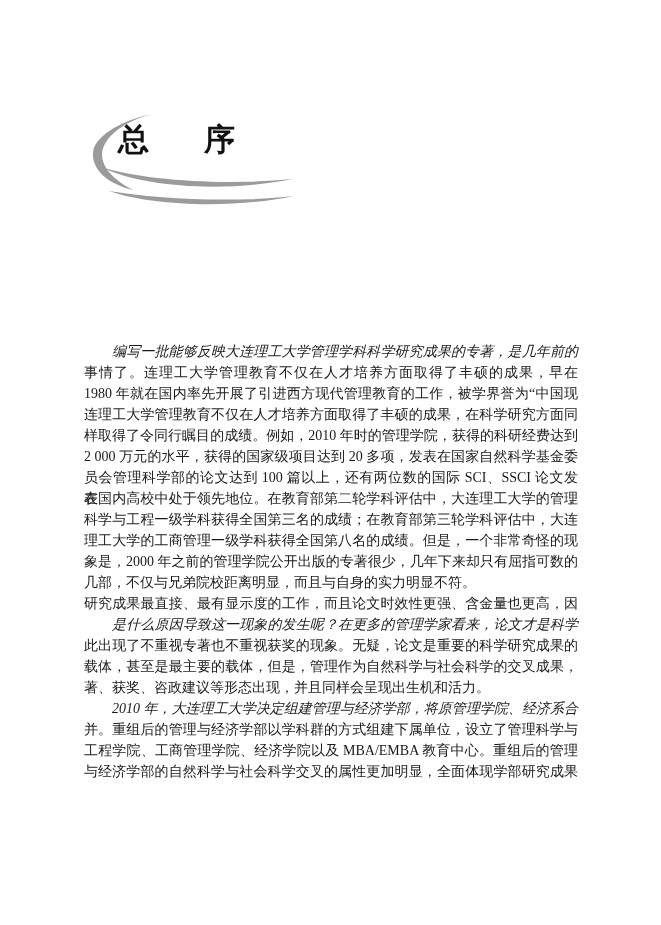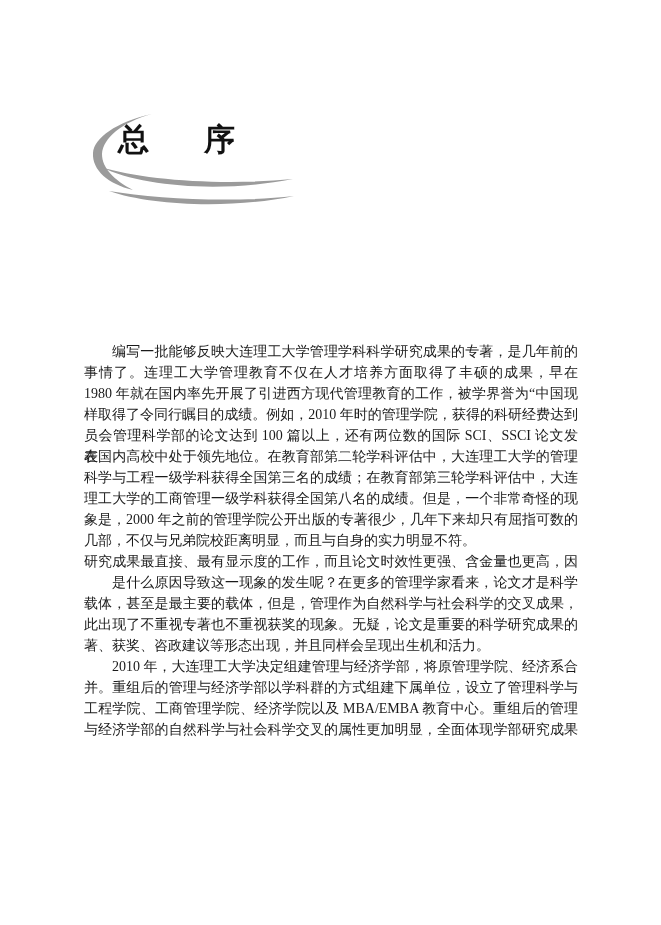--- a/index.html
+++ b/index.html
@@ -50,21 +50,21 @@
     line-height: 21px;
     white-space: nowrap;
     overflow: visible;
   }
   .line.just {
     white-space: normal;
     text-align: justify;
     text-align-last: justify;
     text-justify: inter-character;
   }
-  .line.first { text-indent: 2em; }
+  .line.first { text-indent: 2em; font-style: italic; }
 </style>
 </head>
 <body>
 
 <div class="page">
 
   <div class="logo">
     <svg width="220" height="100" viewBox="0 0 220 100">
 
       <path d="M 70 8 C 34 16, 12 32, 11 47 C 10 64, 26 78, 51 84
@@ -78,33 +78,35 @@
       <span class="ch">总</span>
       <span class="ch">序</span>
     </div>
   </div>
 
   <div class="body-text" id="body-text">
       <div class="paragraph">
         <div class="line first just">编写一批能够反映大连理工大学管理学科科学研究成果的专著，是几年前的</div>
         <div class="line just">事情了。连理工大学管理教育不仅在人才培养方面取得了丰硕的成果，早在</div>
         <div class="line just">1980 年就在国内率先开展了引进西方现代管理教育的工作，被学界誉为“中国现</div>
+        <div class="line just">连理工大学管理教育不仅在人才培养方面取得了丰硕的成果，在科学研究方面同</div>
         <div class="line just">样取得了令同行瞩目的成绩。例如，2010 年时的管理学院，获得的科研经费达到</div>
+        <div class="line just">2 000 万元的水平，获得的国家级项目达到 20 多项，发表在国家自然科学基金委</div>
         <div class="line just">员会管理科学部的论文达到 100 篇以上，还有两位数的国际 SCI、SSCI 论文发表，</div>
         <div class="line just">在国内高校中处于领先地位。在教育部第二轮学科评估中，大连理工大学的管理</div>
         <div class="line just">科学与工程一级学科获得全国第三名的成绩；在教育部第三轮学科评估中，大连</div>
         <div class="line just">理工大学的工商管理一级学科获得全国第八名的成绩。但是，一个非常奇怪的现</div>
         <div class="line just">象是，2000 年之前的管理学院公开出版的专著很少，几年下来却只有屈指可数的</div>
         <div class="line">几部，不仅与兄弟院校距离明显，而且与自身的实力明显不符。</div>
       </div>
       <div class="paragraph">
         <div class="line just">研究成果最直接、最有显示度的工作，而且论文时效性更强、含金量也更高，因</div>
         <div class="line first just">是什么原因导致这一现象的发生呢？在更多的管理学家看来，论文才是科学</div>
+        <div class="line just">此出现了不重视专著也不重视获奖的现象。无疑，论文是重要的科学研究成果的</div>
         <div class="line just">载体，甚至是最主要的载体，但是，管理作为自然科学与社会科学的交叉成果，</div>
-        <div class="line just">此出现了不重视专著也不重视获奖的现象。无疑，论文是重要的科学研究成果的</div>
         <div class="line">著、获奖、咨政建议等形态出现，并且同样会呈现出生机和活力。</div>
       </div>
       <div class="paragraph">
         <div class="line first just">2010 年，大连理工大学决定组建管理与经济学部，将原管理学院、经济系合</div>
         <div class="line just">并。重组后的管理与经济学部以学科群的方式组建下属单位，设立了管理科学与</div>
         <div class="line just">工程学院、工商管理学院、经济学院以及 MBA/EMBA 教育中心。重组后的管理</div>
         <div class="line just">与经济学部的自然科学与社会科学交叉的属性更加明显，全面体现学部研究成果</div>
       </div>
     </div>
 

